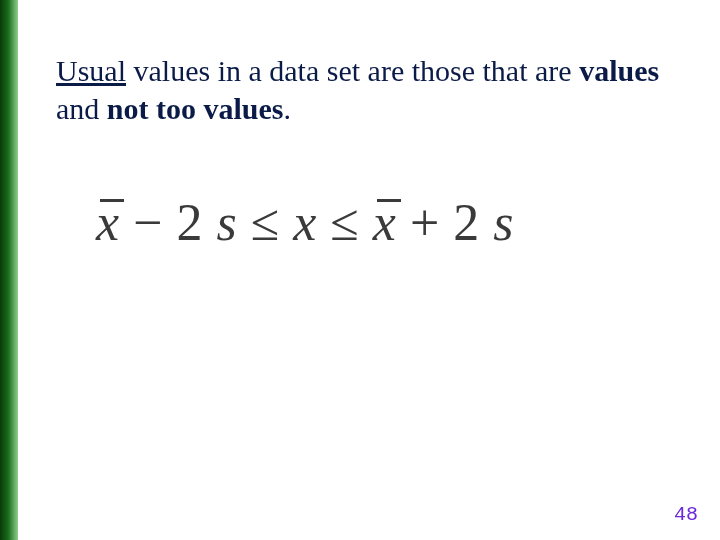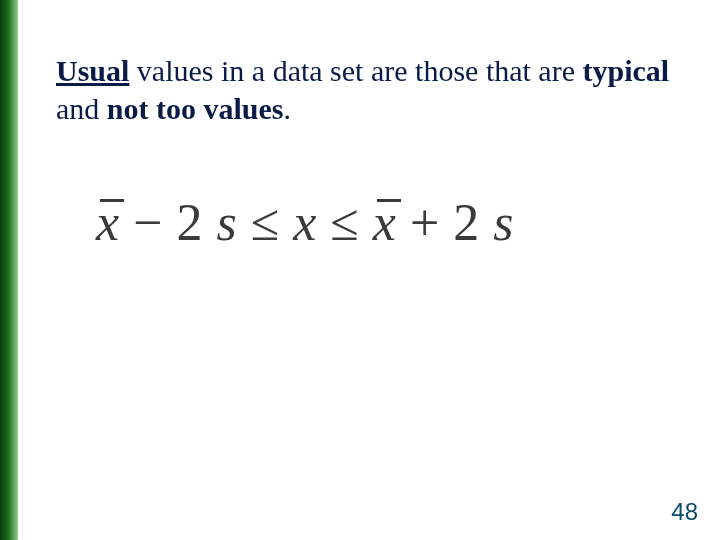--- a/index.html
+++ b/index.html
@@ -18,21 +18,21 @@
   .content{
     position:absolute;
     left:56px;top:52px;right:40px;
     color:#0b1b48;
   }
   .heading{
     font-size:30px;
     line-height:1.25;
     color:#0b1b48;
   }
-  .u{ text-decoration:underline; font-weight:bold; }
+  .u{ text-decoration:underline; font-weight:normal; }
   .b{ font-weight:bold; }
   .formula{
     margin-top:70px;
     margin-left:40px;
     display:flex;
     align-items:center;
     gap:14px;
     font-family:'Times New Roman',serif;
     font-style:italic;
     font-size:52px;
@@ -49,33 +49,33 @@
     position:absolute;
     top:2px;left:4px;
     width:24px;height:3px;
     background:#3a3a3a;
   }
   .num{ font-style:normal; }
   .op{ font-style:normal; }
   .page-num{
     position:absolute;
     right:22px;bottom:14px;
-    font-family:Liberation Sans, sans-serif;
-    font-size:24px;
-    color:#0c4a6e;
+    font-family:Liberation Mono, monospace;
+    font-size:20px;
+    color:#6d28d9;
   }
 </style>
 </head>
 <body>
 
 <div class="left-bar"></div>
 
 <div class="content">
   <div class="heading">
-    <span class="u">Usual</span><span> values in a data set are those that are </span><span class="b">typical</span><span> and </span><span class="b">not too values</span><span>.</span>
+    <span class="u">Usual</span><span> values in a data set are those that are </span><span class="b">values</span><span> and </span><span class="b">not too values</span><span>.</span>
   </div>
 
   <div class="formula">
     <span class="xbar">x</span>
     <span class="op">−</span>
     <span class="num">2</span>
     <span>s</span>
     <span class="op">≤</span>
     <span>x</span>
     <span class="op">≤</span>

